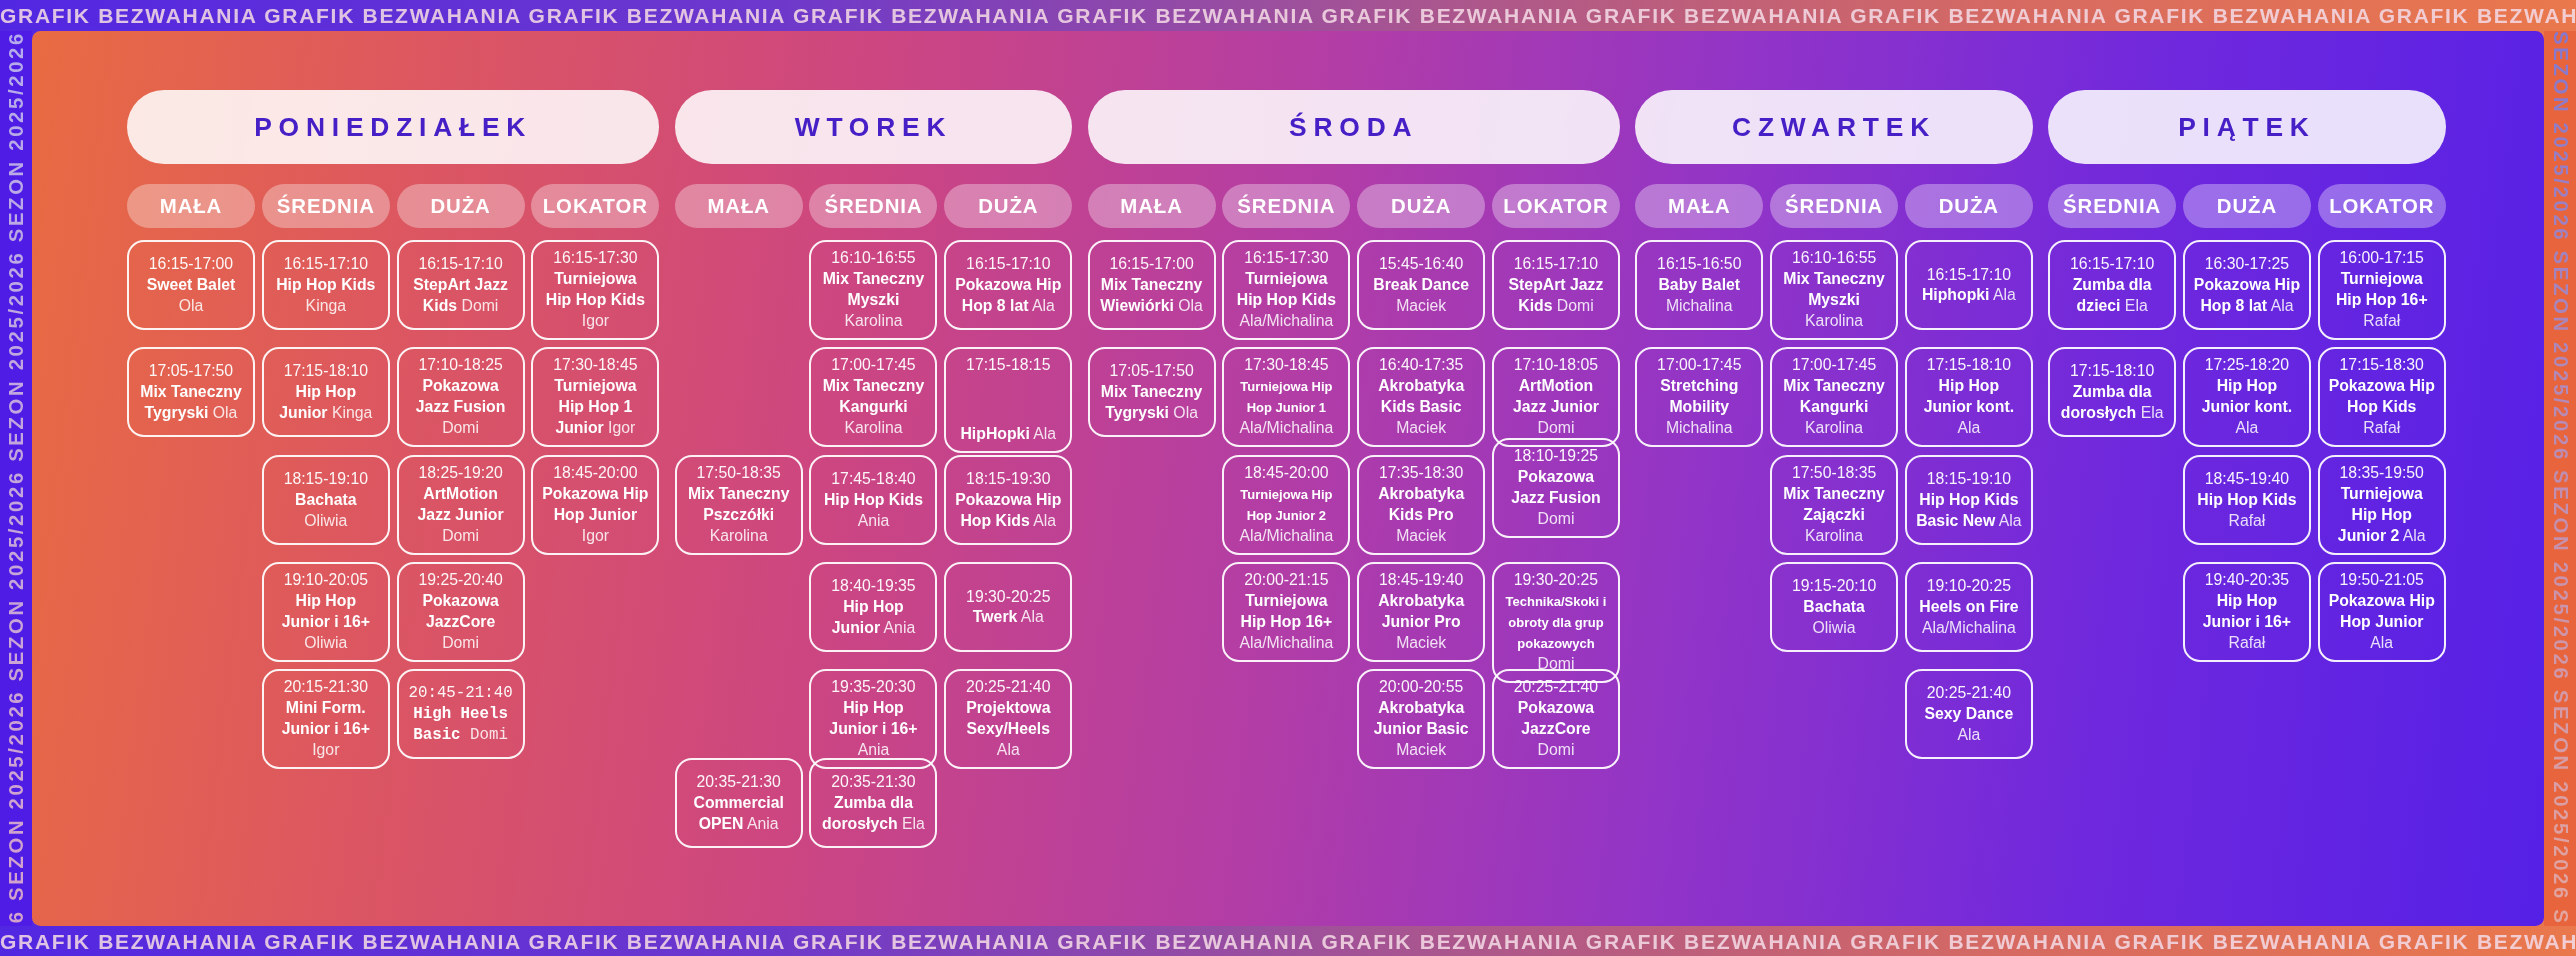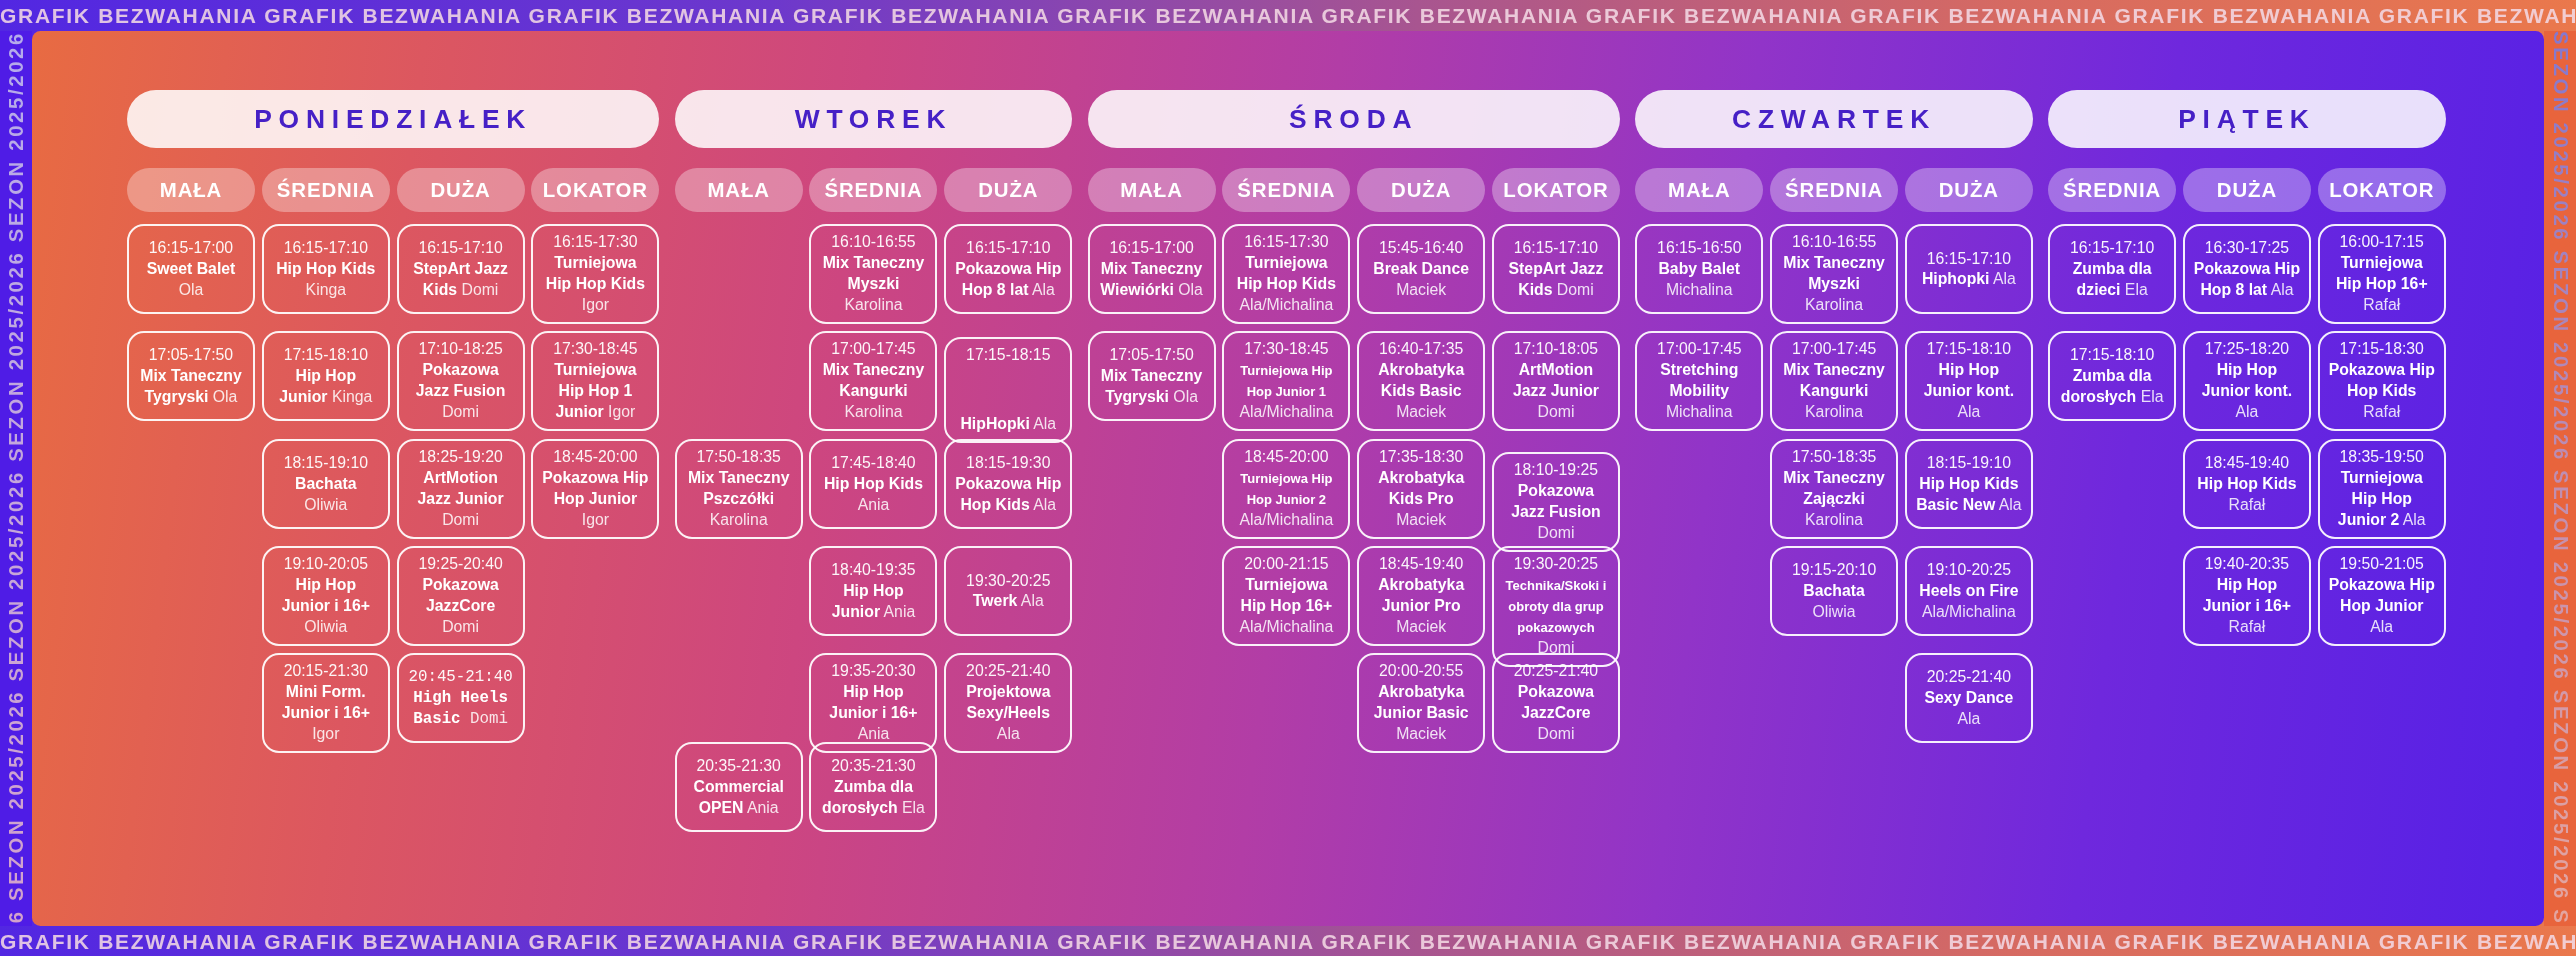--- a/index.html
+++ b/index.html
@@ -34,21 +34,21 @@
   }
   .panel{
     position:absolute;top:31px;left:32px;right:32px;bottom:31px;box-sizing:border-box;
     border-radius:8.5px;overflow:hidden;
     background:linear-gradient(97deg,#e86b42 0%,#dc5760 15%,#cd4680 32%,#b23da6 50%,#9134c8 66%,#6f28dd 82%,#5520e6 100%);
     padding:59px 0 0 95px;
   }
   .days{display:flex;gap:15.3px;}
   .day{flex:0 0 auto;}
   .day-header{
-    height:58px;border-radius:851px;background:rgba(255,255,255,0.86);
+    height:74px;border-radius:851px;background:rgba(255,255,255,0.86);
     display:flex;align-items:center;justify-content:center;
     color:#4620c6;font-size:26.4px;font-weight:bold;letter-spacing:6.8px;margin-bottom:20.4px;
   }
   .room-row{display:flex;gap:6.8px;margin-bottom:12px;}
   .room-pill{
     width:128px;height:44px;border-radius:851px;background:rgba(255,255,255,0.33);
     display:flex;align-items:center;justify-content:center;box-sizing:border-box;
     color:#ffffff;font-weight:bold;font-size:20.4px;letter-spacing:0.9px;
   }
   .col-row{display:flex;gap:6.8px;}
@@ -201,21 +201,21 @@
               <div class="card" style="top: 518px;">
                 <div class="time">20:35-21:30</div>
                 <div class="desc"><b>Zumba dla dorosłych</b><span class="teacher"> Ela</span></div>
               </div>
             </div>
             <div class="cards">
               <div class="card" style="top: 0px;">
                 <div class="time">16:15-17:10</div>
                 <div class="desc"><b>Pokazowa Hip Hop 8 lat</b><span class="teacher"> Ala</span></div>
               </div>
-              <div class="card" style="top: 113px; gap: 48px;">
+              <div class="card" style="top: 107px; gap: 48px;">
                 <div class="time">17:15-18:15</div>
                 <div class="desc"><b>HipHopki</b><span class="teacher"> Ala</span></div>
               </div>
               <div class="card" style="top: 215px;">
                 <div class="time">18:15-19:30</div>
                 <div class="desc"><b>Pokazowa Hip Hop Kids</b><span class="teacher"> Ala</span></div>
               </div>
               <div class="card" style="top: 322px;">
                 <div class="time">19:30-20:25</div>
                 <div class="desc"><b>Twerk</b><span class="teacher"> Ala</span></div>
@@ -288,21 +288,21 @@
             </div>
             <div class="cards">
               <div class="card" style="top: 0px;">
                 <div class="time">16:15-17:10</div>
                 <div class="desc"><b>StepArt Jazz Kids</b><span class="teacher"> Domi</span></div>
               </div>
               <div class="card" style="top: 107px;">
                 <div class="time">17:10-18:05</div>
                 <div class="desc"><b>ArtMotion Jazz Junior</b><span class="teacher"> Domi</span></div>
               </div>
-              <div class="card" style="top: 228px; justify-content: center;">
+              <div class="card" style="top: 198px; justify-content: center;">
                 <div class="time">18:10-19:25</div>
                 <div class="desc"><b>Pokazowa Jazz Fusion</b><span class="teacher"> Domi</span></div>
               </div>
               <div class="card small" style="top: 322px;">
                 <div class="time">19:30-20:25</div>
                 <div class="desc"><b>Technika/Skoki i obroty dla grup pokazowych</b><span class="teacher"> Domi</span></div>
               </div>
               <div class="card" style="top: 429px;">
                 <div class="time">20:25-21:40</div>
                 <div class="desc"><b>Pokazowa JazzCore</b><span class="teacher"> Domi</span></div>

